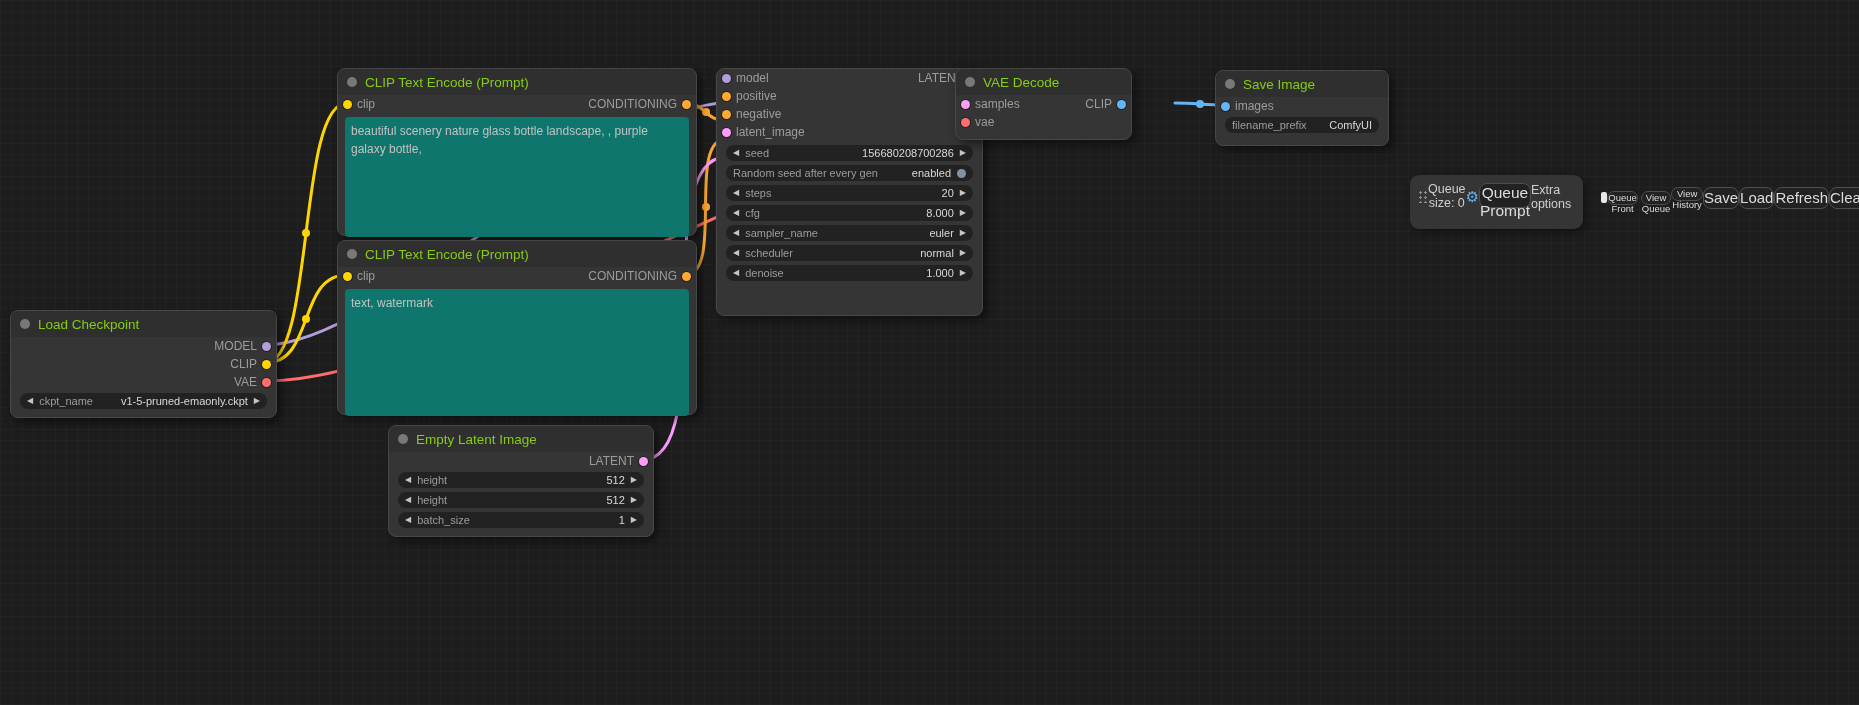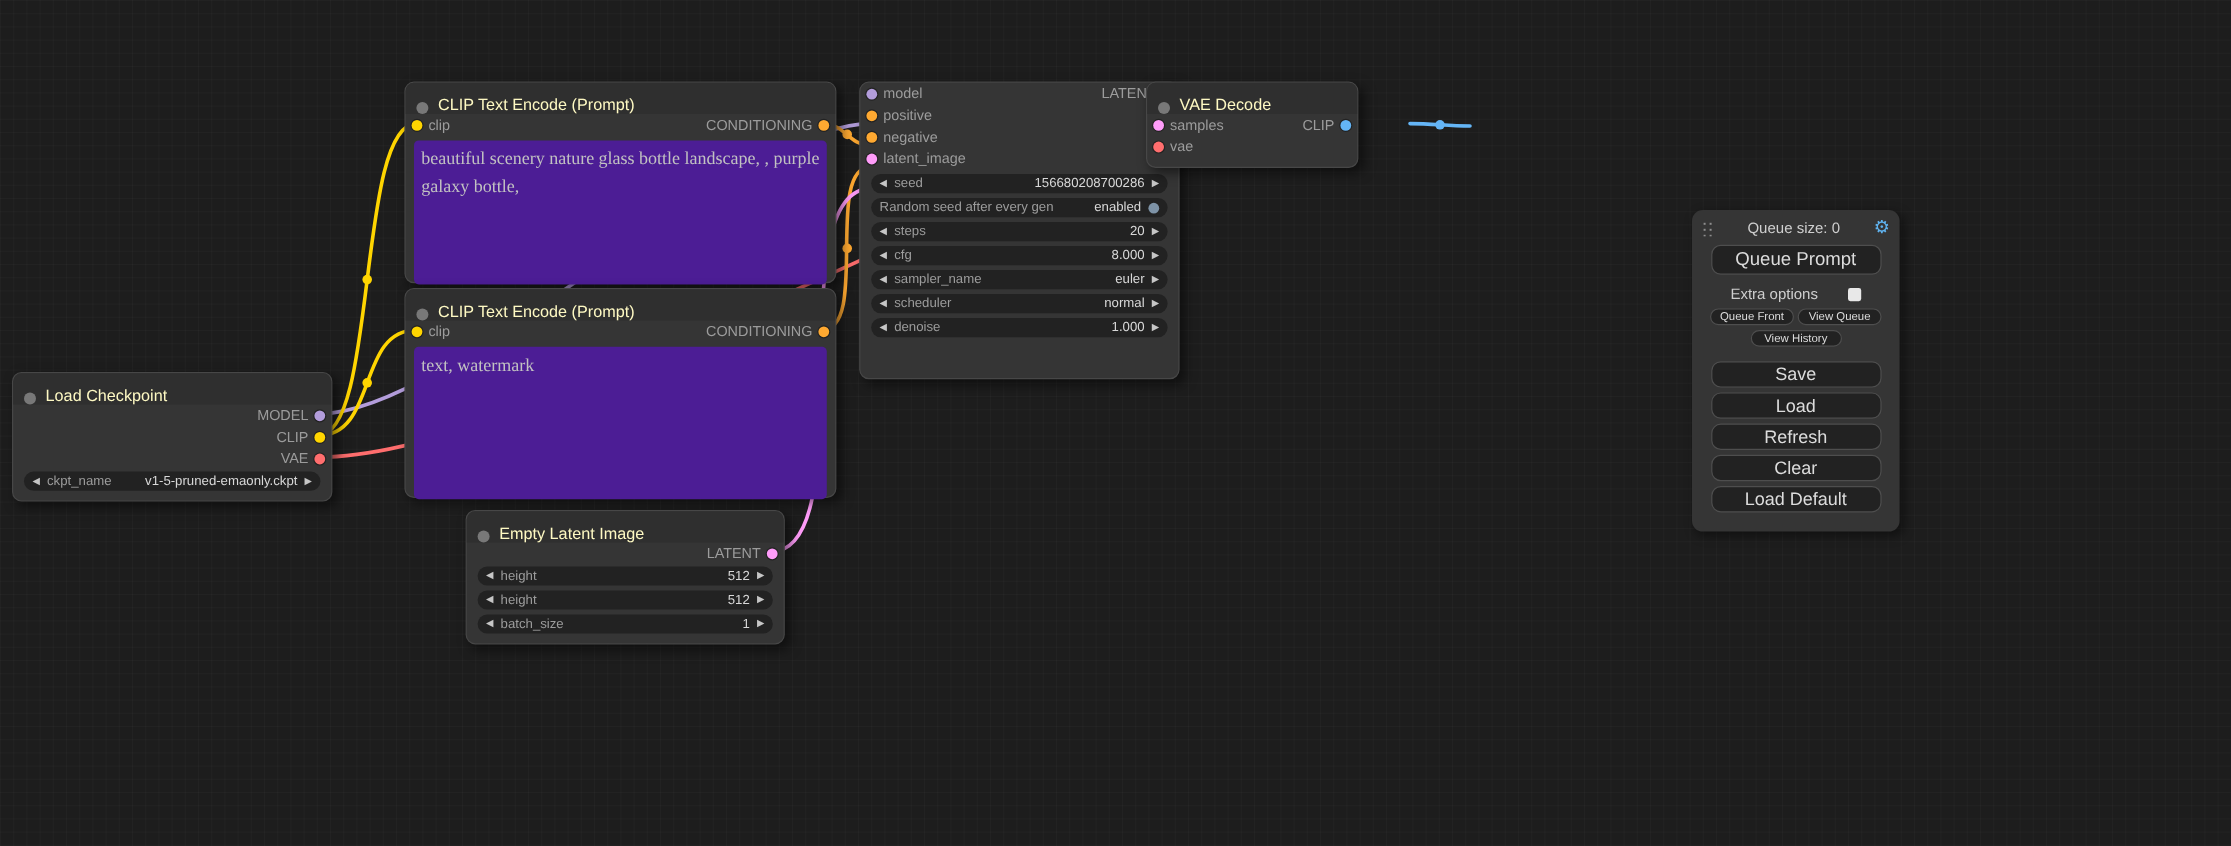--- a/index.html
+++ b/index.html
@@ -7,36 +7,36 @@
     background-color:#1d1d1d;
     background-image:
       linear-gradient(rgba(255,255,255,.025) 1px,transparent 1px),
       linear-gradient(90deg,rgba(255,255,255,.025) 1px,transparent 1px);
     background-size:11px 11px;}
   .canvas{position:absolute;inset:0}
   .wires{position:absolute;left:0;top:0;z-index:1}
   .wire{fill:none;stroke:var(--c,#999);stroke-width:3;stroke-linecap:round}
   .wiredot{fill:var(--c,#999)}
   .node{position:absolute;z-index:2;background:#353535;border:1px solid #474747;border-radius:8px;box-shadow:4px 4px 10px rgba(0,0,0,.5)}
-  .ntitle{height:26px;display:flex;align-items:flex-end;gap:8px;padding:0 9px;background:#2f2f2f;border-radius:7px 7px 0 0;font-size:13.5px;color:#fef9c3}
+  .ntitle{height:26px;display:flex;align-items:center;gap:8px;padding:0 9px;background:#2f2f2f;border-radius:7px 7px 0 0;font-size:13.5px;color:#84cc16}
   .cdot{width:10px;height:10px;border-radius:50%;background:#787878;flex:none}
   .srow{position:relative;height:18px}
   .pdot{position:absolute;top:50%;width:9px;height:9px;margin-top:-4.5px;border-radius:50%;background:var(--c,#888);box-shadow:0 0 0 1px rgba(0,0,0,.35)}
   .pdot.in{left:5px}.pdot.out{right:5px}
   .slabel{position:absolute;top:50%;transform:translateY(-50%);font-size:12px;color:#9c9c9c;white-space:nowrap}
   .slabel.in{left:19px}.slabel.out{right:19px}
   .widget{height:16px;margin:4px 9px 0;background:#222;border-radius:8px;display:flex;align-items:center;padding:0 7px;gap:6px;font-size:11px}
   .widget.mt2{margin-top:2px}
   .arr{font-size:8px;color:#c6c6c6;flex:none;line-height:1}
   .wlabel{color:#9c9c9c;white-space:nowrap}
   .wvalue{color:#d8d8d8;white-space:nowrap}
   .sp{flex:1}
   .tdot{width:9px;height:9px;border-radius:50%;background:#7e93a7;flex:none}
-  .prompt{margin:4px 7px 0;background:#4c1d95;border-radius:4px;padding:5px 6px;font-family:Liberation Serif, serif;font-size:15px;line-height:1.5;color:#c2c2c2;white-space:pre-wrap;overflow:hidden}
-  .menu{position:absolute;z-index:3;left:1410px;top:175px;width:157px;background:#353535;border-radius:9px;box-shadow:3px 3px 9px rgba(0,0,0,.45);padding:7px 8px 12px;display:flex;flex-direction:column;align-items:center}
+  .prompt{margin:4px 7px 0;background:#0f766e;border-radius:4px;padding:5px 6px;font-family:Liberation Sans, sans-serif;font-size:12px;line-height:1.5;color:#c2c2c2;white-space:pre-wrap;overflow:hidden}
+  .menu{position:absolute;z-index:3;left:1410px;top:175px;width:157px;background:#353535;border-radius:9px;box-shadow:3px 3px 9px rgba(0,0,0,.45);padding:7px 8px 12px;display:flex;flex-direction:row;align-items:center}
   .mhead{width:100%;display:flex;align-items:center;margin-bottom:7px}
   .dragdots{width:10px;height:14px;background-image:radial-gradient(#8d8d8d 1.1px,transparent 1.3px);background-size:5px 5px;background-position:0 1px}
   .qsize{flex:1;text-align:center;font-size:12.5px;color:#cfcfcf}
   .gear{font-size:15px;color:var(--c,#5fb2ee);line-height:1}
   button{font-family:"Liberation Sans",sans-serif;background:#222;border:1px solid #4e4e4e;border-radius:8px;color:#dcdcdc;cursor:pointer;display:block;padding:0}
   .btn-qp{width:142px;height:25px;font-size:15.5px;margin-bottom:9px}
   .extra{display:flex;align-items:center;gap:25px;font-size:12.5px;color:#cfcfcf;margin-bottom:5px}
   .checkbox{width:11px;height:11px;background:#e8e8e8;border-radius:2px}
   .smallrow{display:flex;gap:3px;width:143px;margin-bottom:4px}
   .btn-sm{flex:1;height:14px;font-size:9.5px;border-radius:7px}
@@ -234,20 +234,35 @@
       <span class="slabel in">samples</span>
       <span class="slabel out">CLIP</span>
       <span class="pdot out" style="--c: #64B5F6;"></span>
     </div>
     <div class="srow">
       <span class="pdot in" style="--c: #FF6E6E;"></span>
       <span class="slabel in">vae</span>
     </div>
   </div>
 
+  <div class="node" style="left:1215px;top:70px;width:172px;height:74px">
+    <div class="ntitle">
+      <span class="cdot"></span>
+      <span>Save Image</span>
+    </div>
+    <div class="srow">
+      <span class="pdot in" style="--c: #64B5F6;"></span>
+      <span class="slabel in">images</span>
+    </div>
+    <div class="widget mt2">
+      <span class="wlabel">filename_prefix</span>
+      <span class="sp"></span>
+      <span class="wvalue">ComfyUI</span>
+    </div>
+  </div>
 
   <div class="menu">
     <div class="mhead">
       <span class="dragdots"></span>
       <span class="qsize">Queue size: 0</span>
       <span class="gear" style="--c: #5fb2ee;">⚙</span>
     </div>
     <button class="btn-qp">Queue Prompt</button>
     <div class="extra">
       <span>Extra options</span>

